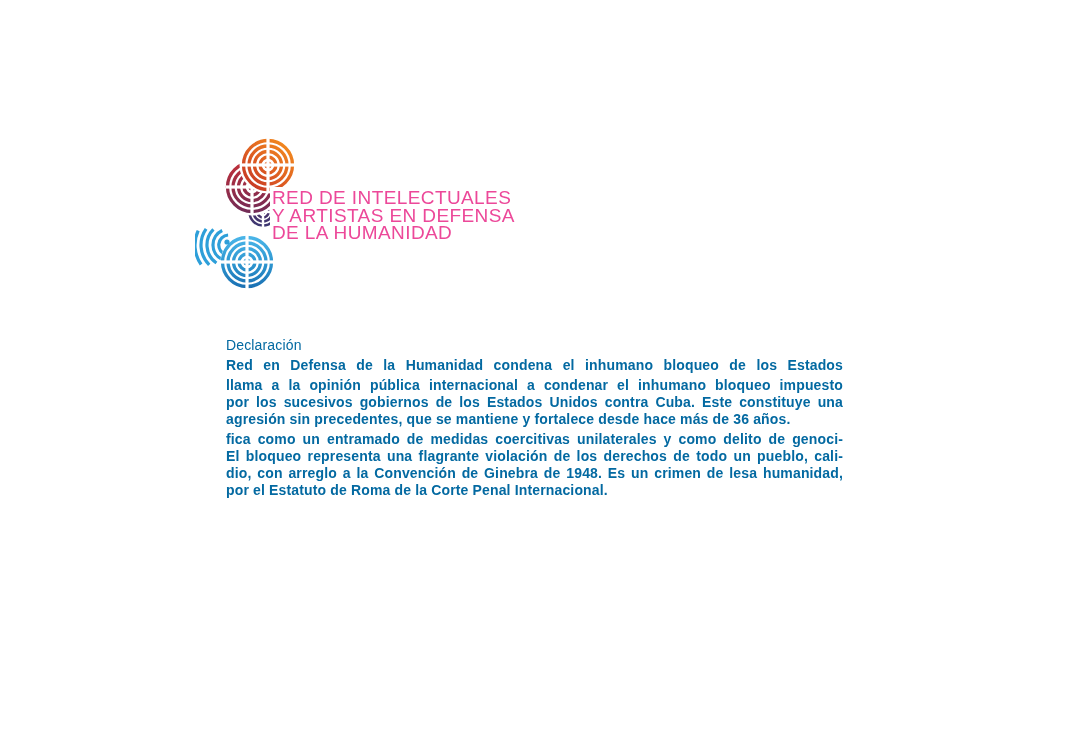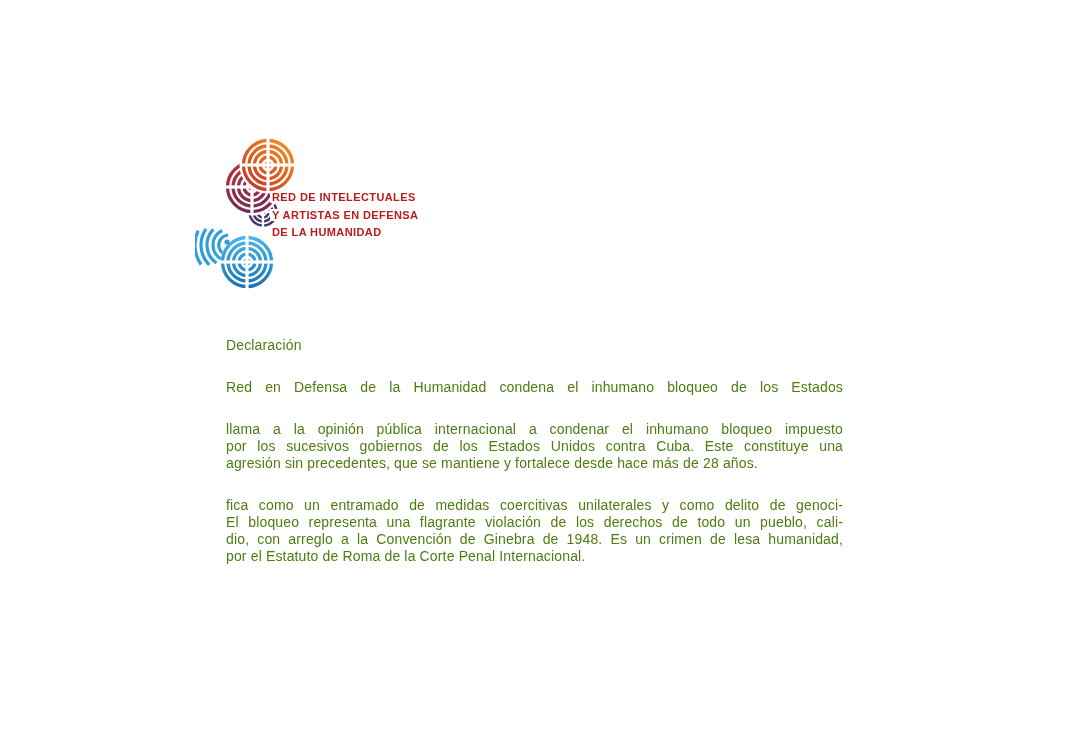--- a/index.html
+++ b/index.html
@@ -5,30 +5,30 @@
   html,body{margin:0;padding:0;background:#ffffff;}
   .canvas{
     position:relative;width:1068px;height:756px;background:#ffffff;overflow:hidden;
     font-family:"Liberation Sans","DejaVu Sans",sans-serif;
   }
   
   .logo{position:absolute;left:195px;top:135px;width:300px;height:155px;}
   .logo svg{position:absolute;left:0;top:0;}
   .logo-text{
     position:absolute;left:75px;top:54px;
-    color:#b91c1c;font-weight:bold;font-size:11px;line-height:17.5px;
+    color:#ec4899;font-weight:normal;font-size:19px;line-height:17.5px;
     letter-spacing:0.4px;white-space:nowrap;
   }
   .lt-line span{background:#ffffff;padding:0 3px 0 2px;}
   
   .doc{
     position:absolute;left:226px;top:337px;width:617px;
-    font-size:14px;line-height:17px;color:#4d7c0f;letter-spacing:0.15px;
+    font-size:14px;line-height:17px;color:#0369a1;letter-spacing:0.15px;
   }
-  .blk + .blk{margin-top:25px;}
+  .blk + .blk{margin-top:3px;font-weight:bold;}
   .jl{
     text-align:justify;text-align-last:justify;
     height:17px;overflow:hidden;
   }
   .jl::after{content:"";display:inline-block;width:100%;height:0;}
   .ll{height:17px;overflow:hidden;white-space:nowrap;text-align:left;}
 </style>
 </head>
 <body>
 
@@ -132,21 +132,21 @@
       <div class="ll">Declaración</div>
     </div>
 
     <div class="blk">
       <div class="jl">Red en Defensa de la Humanidad condena el inhumano bloqueo de los Estados</div>
     </div>
 
     <div class="blk">
       <div class="jl">llama a la opinión pública internacional a condenar el inhumano bloqueo impuesto</div>
       <div class="jl">por los sucesivos gobiernos de los Estados Unidos contra Cuba. Este constituye una</div>
-      <div class="ll">agresión sin precedentes, que se mantiene y fortalece desde hace más de 28 años.</div>
+      <div class="ll">agresión sin precedentes, que se mantiene y fortalece desde hace más de 36 años.</div>
     </div>
 
     <div class="blk">
       <div class="jl">fica como un entramado de medidas coercitivas unilaterales y como delito de genoci-</div>
       <div class="jl">El bloqueo representa una flagrante violación de los derechos de todo un pueblo, cali-</div>
       <div class="jl">dio, con arreglo a la Convención de Ginebra de 1948. Es un crimen de lesa humanidad,</div>
       <div class="ll">por el Estatuto de Roma de la Corte Penal Internacional.</div>
     </div>
 
   </div>

